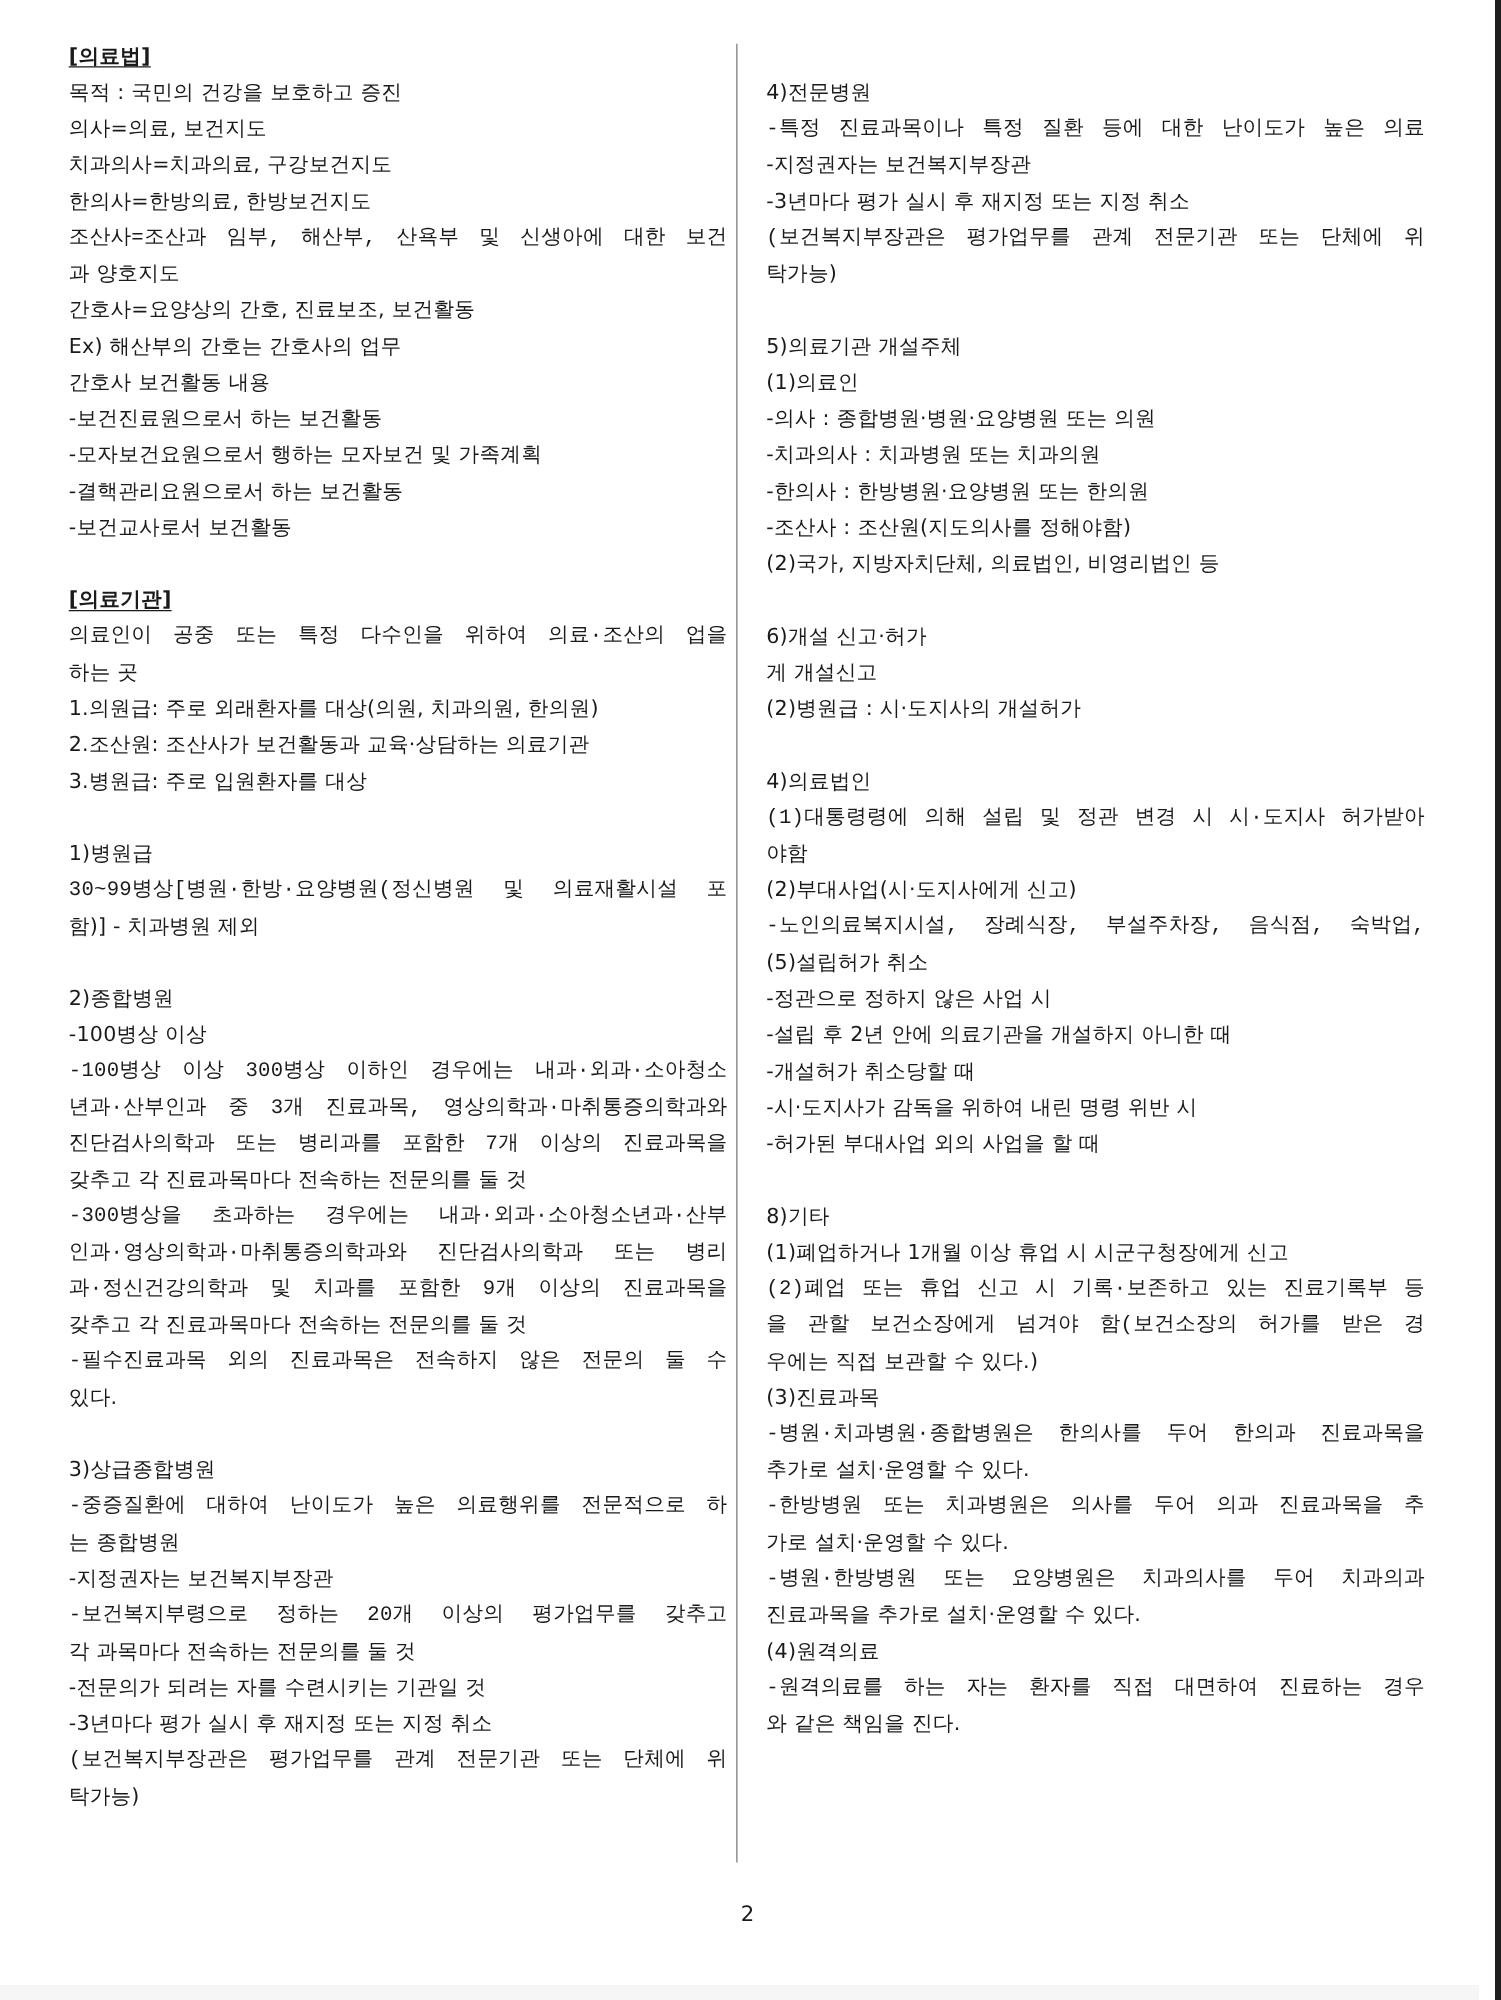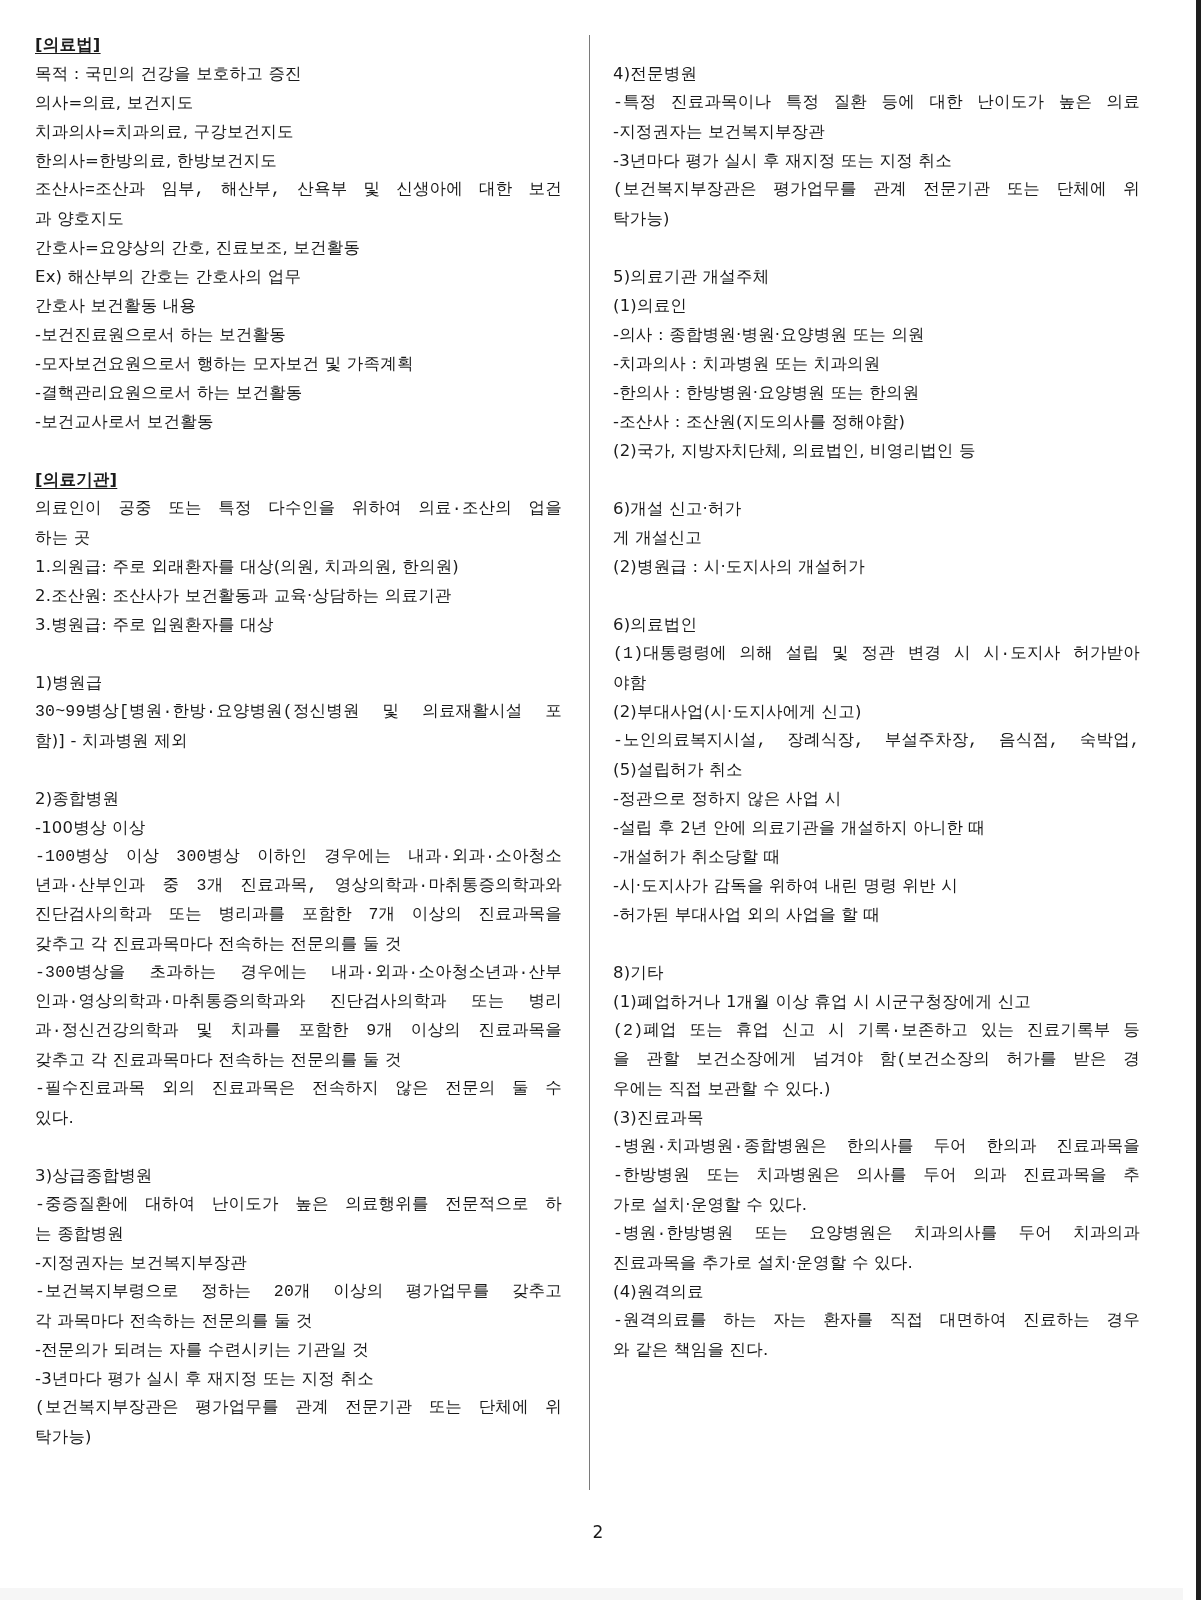--- a/index.html
+++ b/index.html
@@ -40,21 +40,21 @@
       background: #f6f6f6;
     }
     .column {
       position: absolute;
       top: 30px;
       font-size: 16.5px;
       line-height: 29px;
       letter-spacing: 0.2px;
     }
     .col-left {
-      left: 35px;
+      left: 55px;
       width: 527px;
     }
     .col-right {
       left: 613px;
       width: 527px;
     }
     .divider {
       position: absolute;
       left: 589px;
       top: 35px;
@@ -161,39 +161,40 @@
       <span class="line">-의사 : 종합병원·병원·요양병원 또는 의원</span>
       <span class="line">-치과의사 : 치과병원 또는 치과의원</span>
       <span class="line">-한의사 : 한방병원·요양병원 또는 한의원</span>
       <span class="line">-조산사 : 조산원(지도의사를 정해야함)</span>
       <span class="line">(2)국가, 지방자치단체, 의료법인, 비영리법인 등</span>
       <span class="blank"></span>
       <span class="line">6)개설 신고·허가</span>
       <span class="line">게 개설신고</span>
       <span class="line">(2)병원급 : 시·도지사의 개설허가</span>
       <span class="blank"></span>
-      <span class="line">6)의료법인</span>
+      <span class="line">4)의료법인</span>
       <span class="line justify">(1)대통령령에 의해 설립 및 정관 변경 시 시·도지사 허가받아</span>
       <span class="line">야함</span>
       <span class="line">(2)부대사업(시·도지사에게 신고)</span>
       <span class="line justify">-노인의료복지시설, 장례식장, 부설주차장, 음식점, 숙박업,</span>
       <span class="line">(5)설립허가 취소</span>
       <span class="line">-정관으로 정하지 않은 사업 시</span>
       <span class="line">-설립 후 2년 안에 의료기관을 개설하지 아니한 때</span>
       <span class="line">-개설허가 취소당할 때</span>
       <span class="line">-시·도지사가 감독을 위하여 내린 명령 위반 시</span>
       <span class="line">-허가된 부대사업 외의 사업을 할 때</span>
       <span class="blank"></span>
       <span class="line">8)기타</span>
       <span class="line">(1)폐업하거나 1개월 이상 휴업 시 시군구청장에게 신고</span>
       <span class="line justify">(2)폐업 또는 휴업 신고 시 기록·보존하고 있는 진료기록부 등</span>
       <span class="line justify">을 관할 보건소장에게 넘겨야 함(보건소장의 허가를 받은 경</span>
       <span class="line">우에는 직접 보관할 수 있다.)</span>
       <span class="line">(3)진료과목</span>
       <span class="line justify">-병원·치과병원·종합병원은 한의사를 두어 한의과 진료과목을</span>
+      <span class="line">추가로 설치·운영할 수 있다.</span>
       <span class="line justify">-한방병원 또는 치과병원은 의사를 두어 의과 진료과목을 추</span>
       <span class="line">가로 설치·운영할 수 있다.</span>
       <span class="line justify">-병원·한방병원 또는 요양병원은 치과의사를 두어 치과의과</span>
       <span class="line">진료과목을 추가로 설치·운영할 수 있다.</span>
       <span class="line">(4)원격의료</span>
       <span class="line justify">-원격의료를 하는 자는 환자를 직접 대면하여 진료하는 경우</span>
       <span class="line">와 같은 책임을 진다.</span>
     </div>
   <div class="page-number">2</div>
   <div class="bottom-strip"></div>

